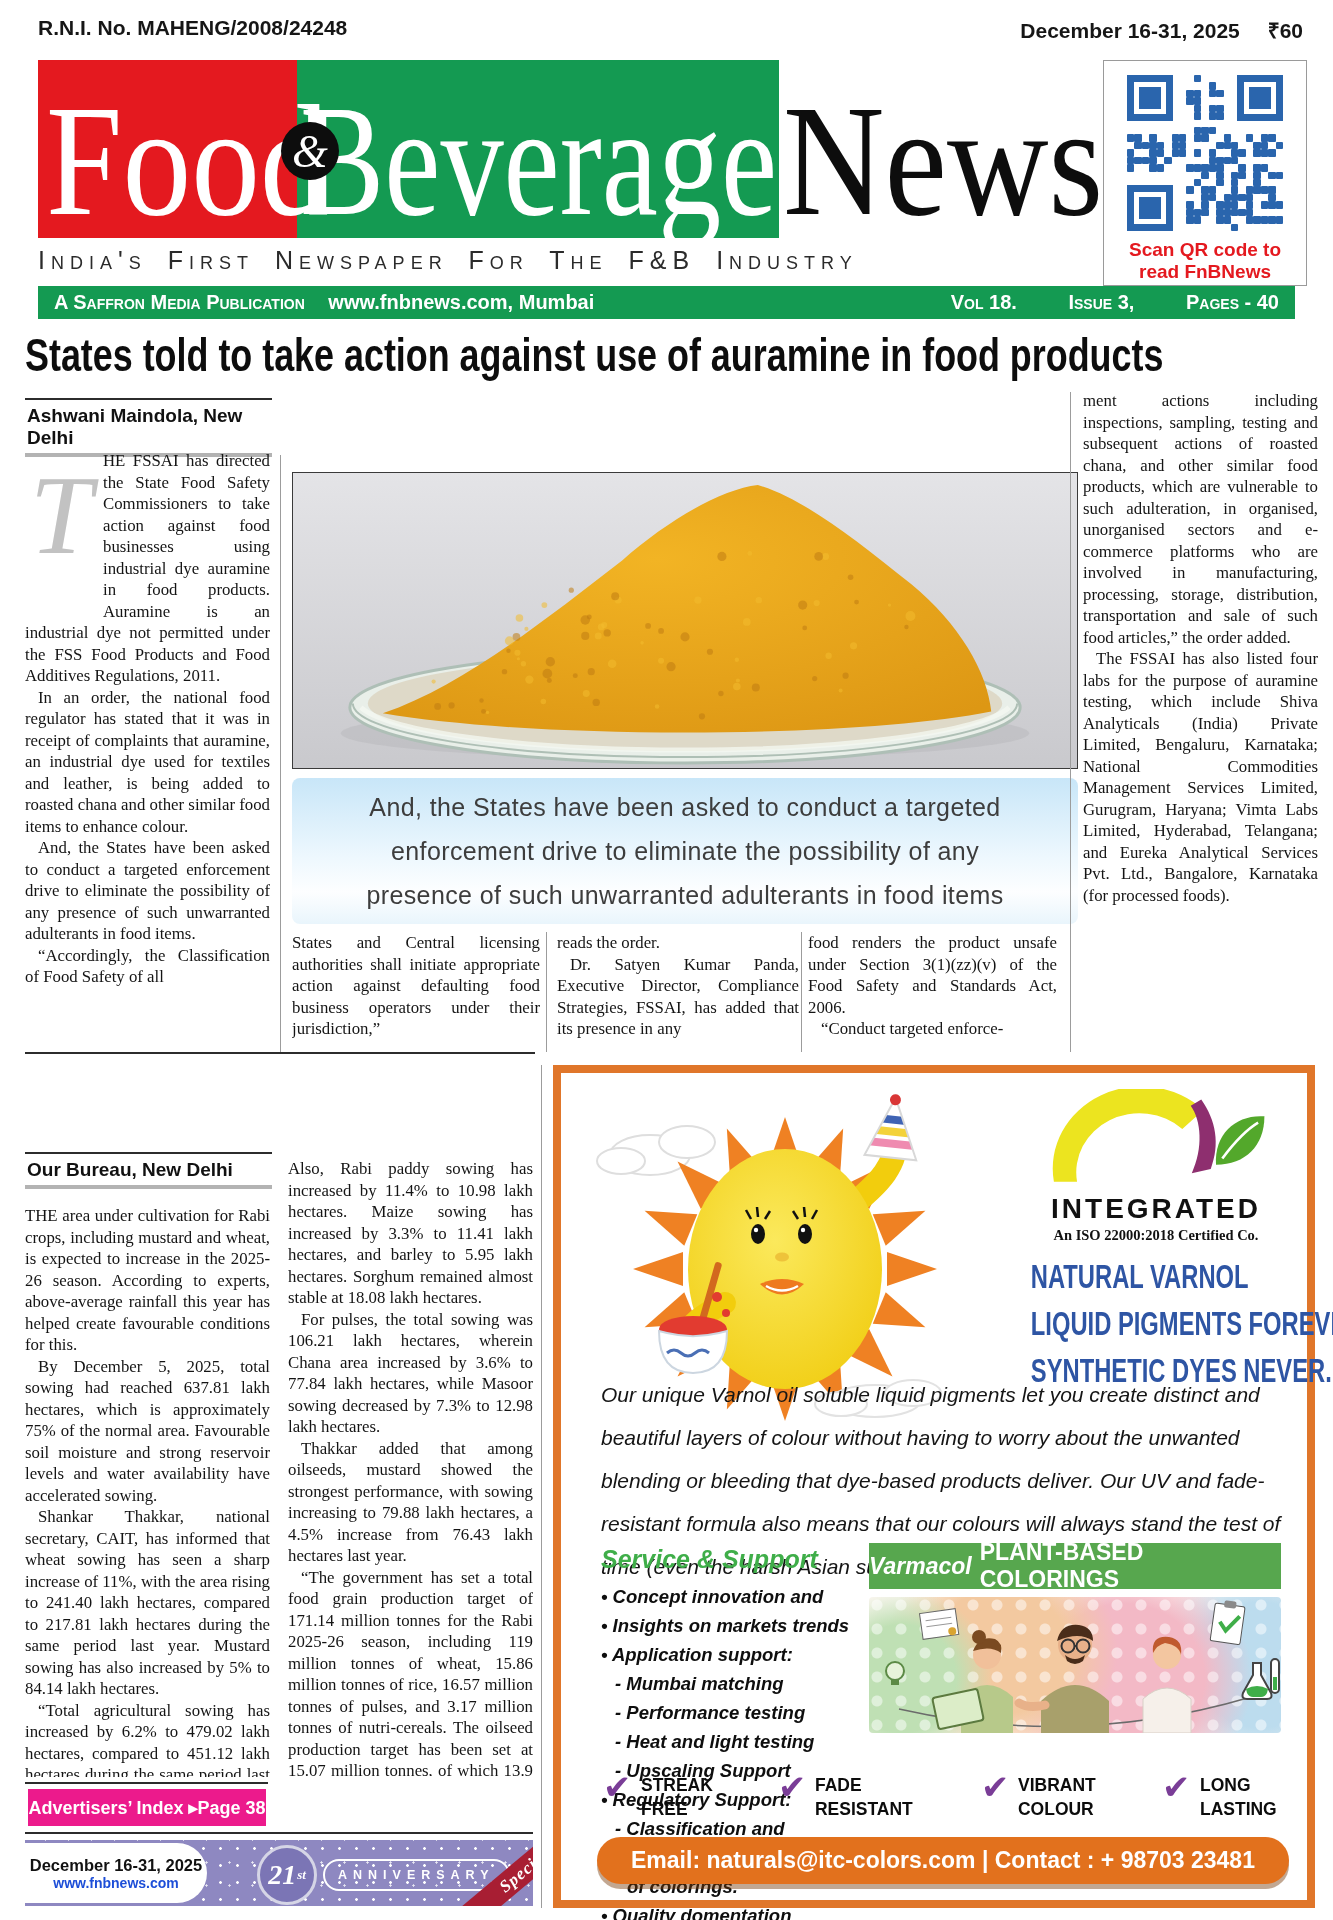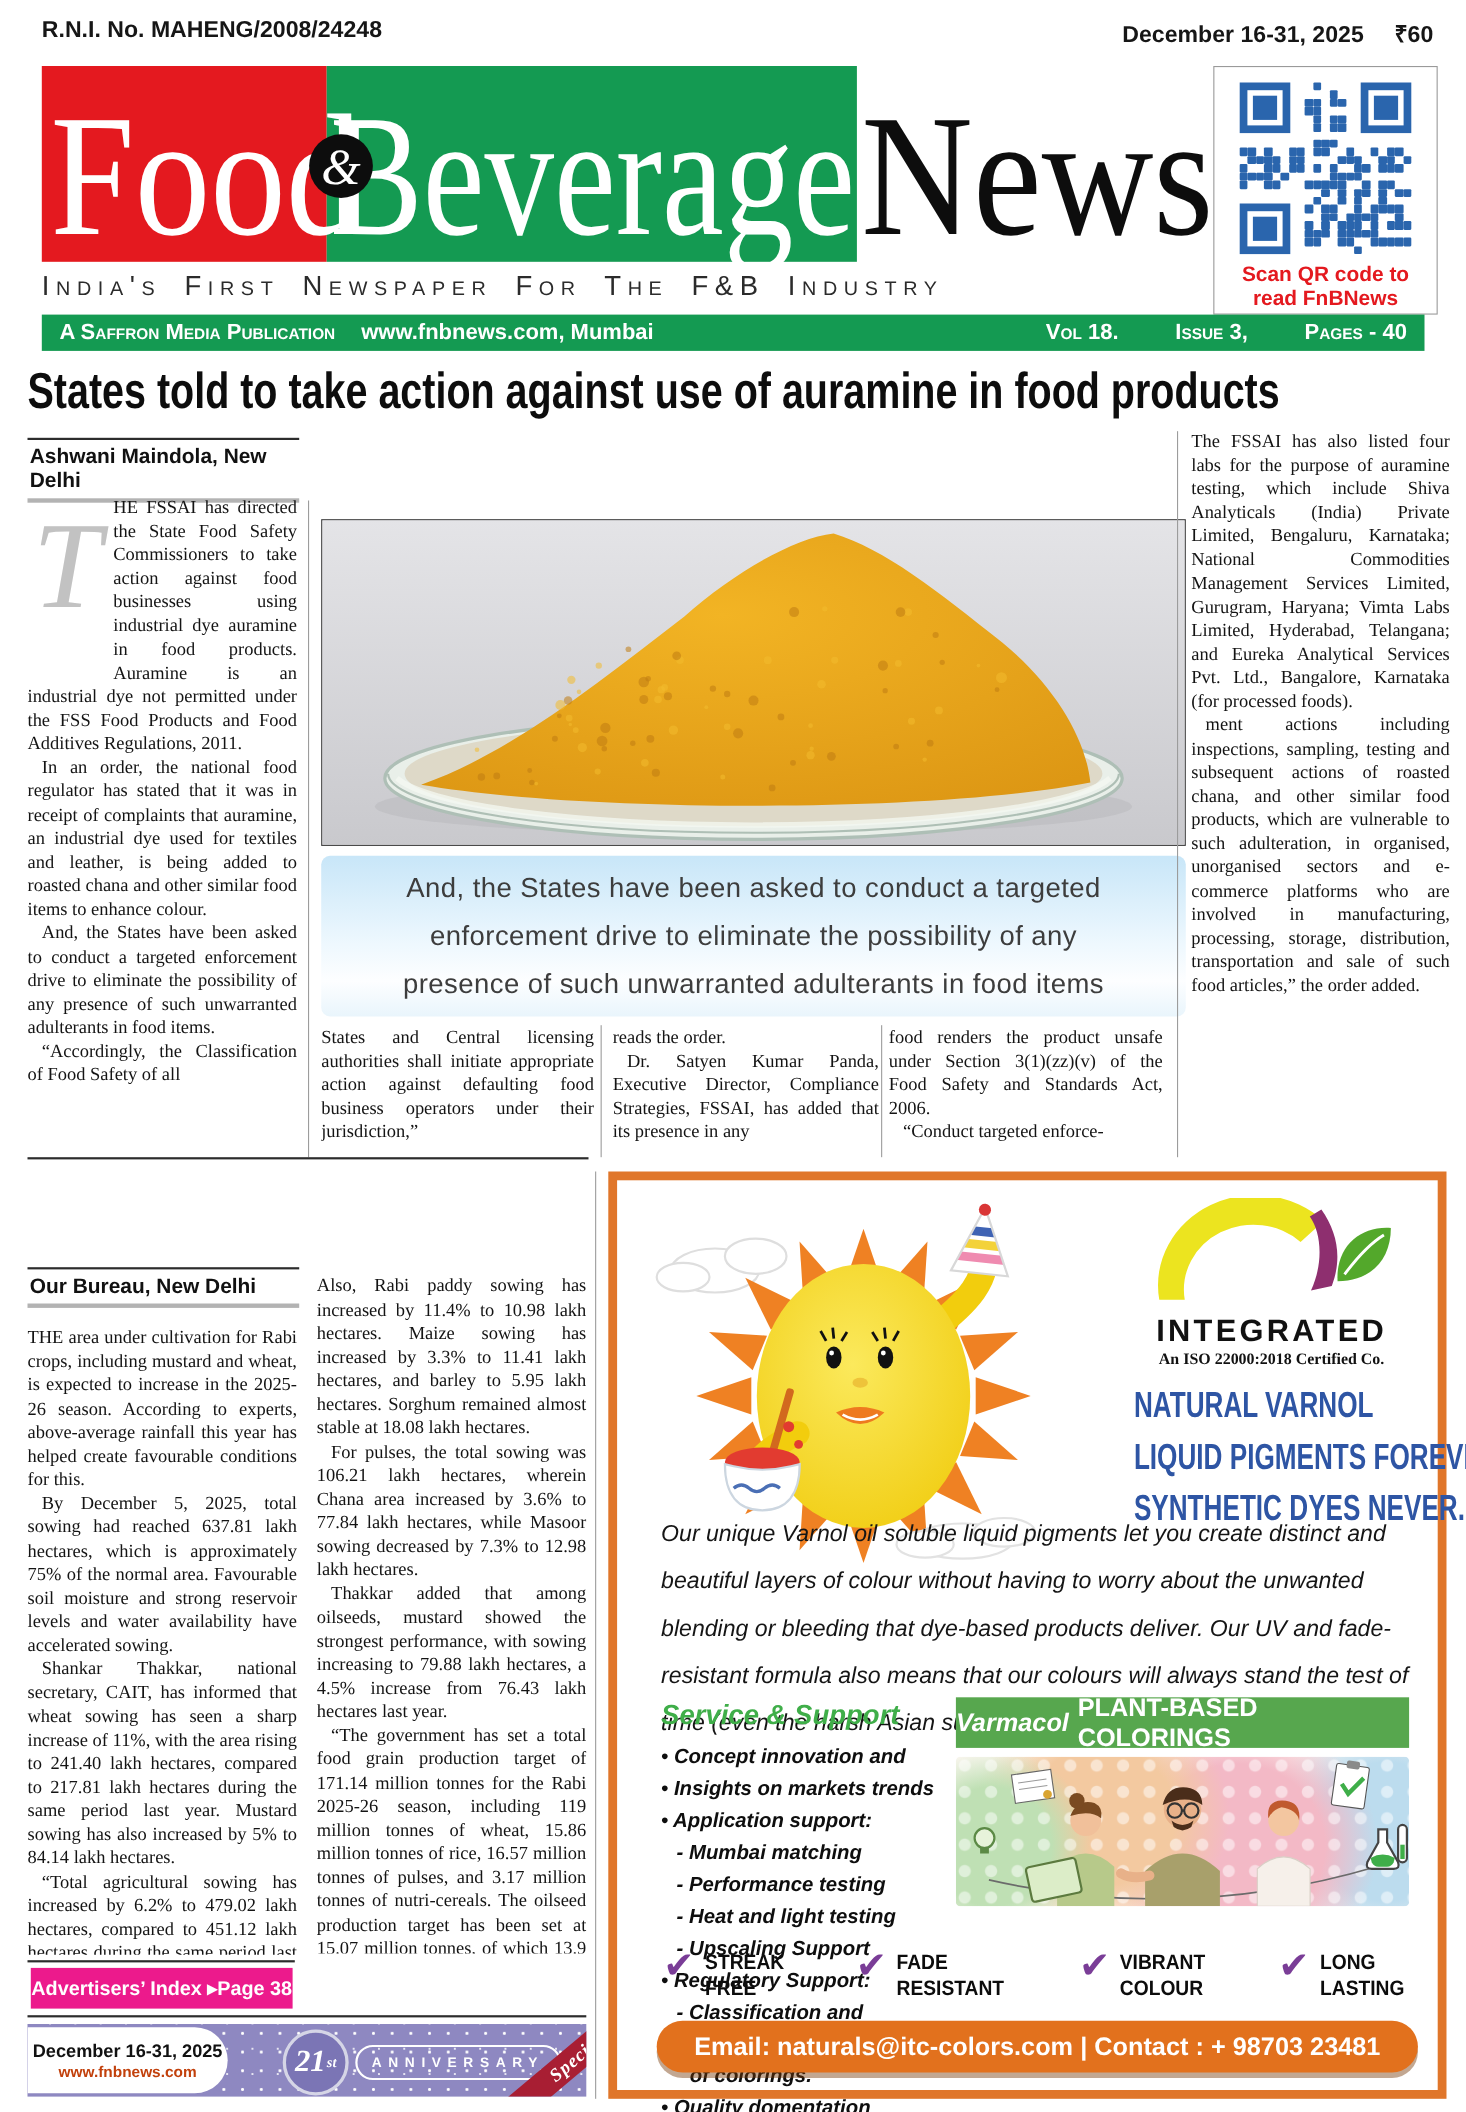--- a/index.html
+++ b/index.html
@@ -93,21 +93,21 @@
              color:#fff;display:flex;align-items:center;justify-content:center;
              font-family:"Liberation Sans",sans-serif;font-weight:bold;font-size:18px;}
 
   
   .anniv{position:absolute;left:25px;top:1840px;width:508px;height:66px;background:var(--purple_strip,#8e88c1);
          background-image:radial-gradient(#ffffff 1.1px,transparent 1.6px),radial-gradient(rgba(255,255,255,.8) .9px,transparent 1.4px);
          background-size:17px 17px,23px 23px;background-position:0 0,9px 11px;overflow:hidden;}
   .anniv-pill{position:absolute;left:0;top:3px;width:182px;height:60px;background:#fff;border-radius:0 30px 30px 0;
               display:flex;flex-direction:column;align-items:center;justify-content:center;}
   .anniv-date{font-family:"Liberation Sans",sans-serif;font-weight:bold;font-size:16.5px;color:#111;}
-  .anniv-site{font-family:"Liberation Sans",sans-serif;font-weight:bold;font-size:14px;color:#c2410c;text-align:right;}
+  .anniv-site{font-family:"Liberation Sans",sans-serif;font-weight:bold;font-size:14px;color:#1d4ed8;text-align:right;}
   .anniv-circle{position:absolute;left:232px;top:5px;width:54px;height:54px;border-radius:50%;
                 background:#7b75b5;border:3px solid #d5d5e6;color:#fff;display:flex;align-items:center;justify-content:center;
                 font:italic bold 28px "Liberation Serif",serif;}
   .anniv-circle sup{font-size:13px;margin-left:1px;}
   .anniv-word{position:absolute;left:298px;top:19px;height:28px;border:2px solid #fff;border-radius:16px;
               display:flex;align-items:center;padding:0 13px;color:#fff;
               font-family:"Liberation Sans",sans-serif;font-weight:bold;font-size:12.5px;letter-spacing:6px;}
   .ribbon{position:absolute;left:424px;top:18px;width:150px;height:25px;background:var(--ribbon_red,#a81e33);
           transform:rotate(-40deg);display:flex;align-items:center;justify-content:center;
           color:#fff;font:italic bold 17px "Liberation Serif",serif;letter-spacing:1px;}
@@ -446,22 +446,22 @@
       </div>
   </div>
   <div class="body-col col-a1-4">
     <div>
         <p>food renders the product unsafe under Section 3(1)(zz)(v) of the Food Safety and Standards Act, 2006.</p>
         <p>“Conduct targeted enforce-</p>
       </div>
   </div>
   <div class="body-col col-a1-5">
     <div>
+        <p>ment actions including inspections, sampling, testing and subsequent actions of roasted chana, and other similar food products, which are vulnerable to such adulteration, in organised, unorganised sectors and e-commerce platforms who are involved in manufacturing, processing, storage, distribution, transportation and sale of such food articles,” the order added.</p>
         <p>The FSSAI has also listed four labs for the purpose of auramine testing, which include Shiva Analyticals (India) Private Limited, Bengaluru, Karnataka; National Commodities Management Services Limited, Gurugram, Haryana; Vimta Labs Limited, Hyderabad, Telangana; and Eureka Analytical Services Pvt. Ltd., Bangalore, Karnataka (for processed foods).</p>
-        <p>ment actions including inspections, sampling, testing and subsequent actions of roasted chana, and other similar food products, which are vulnerable to such adulteration, in organised, unorganised sectors and e-commerce platforms who are involved in manufacturing, processing, storage, distribution, transportation and sale of such food articles,” the order added.</p>
       </div>
   </div>
 
   <div class="vrule" style="left:280px;top:455px;height:597px;"></div>
   <div class="vrule" style="left:546px;top:932px;height:120px;"></div>
   <div class="vrule" style="left:801px;top:932px;height:120px;"></div>
   <div class="vrule" style="left:1070px;top:392px;height:660px;"></div>
   <div class="hrule" style="left:25px;top:1052px;width:510px;"></div>
   <div class="vrule" style="left:541px;top:1065px;height:843px;"></div>
 

